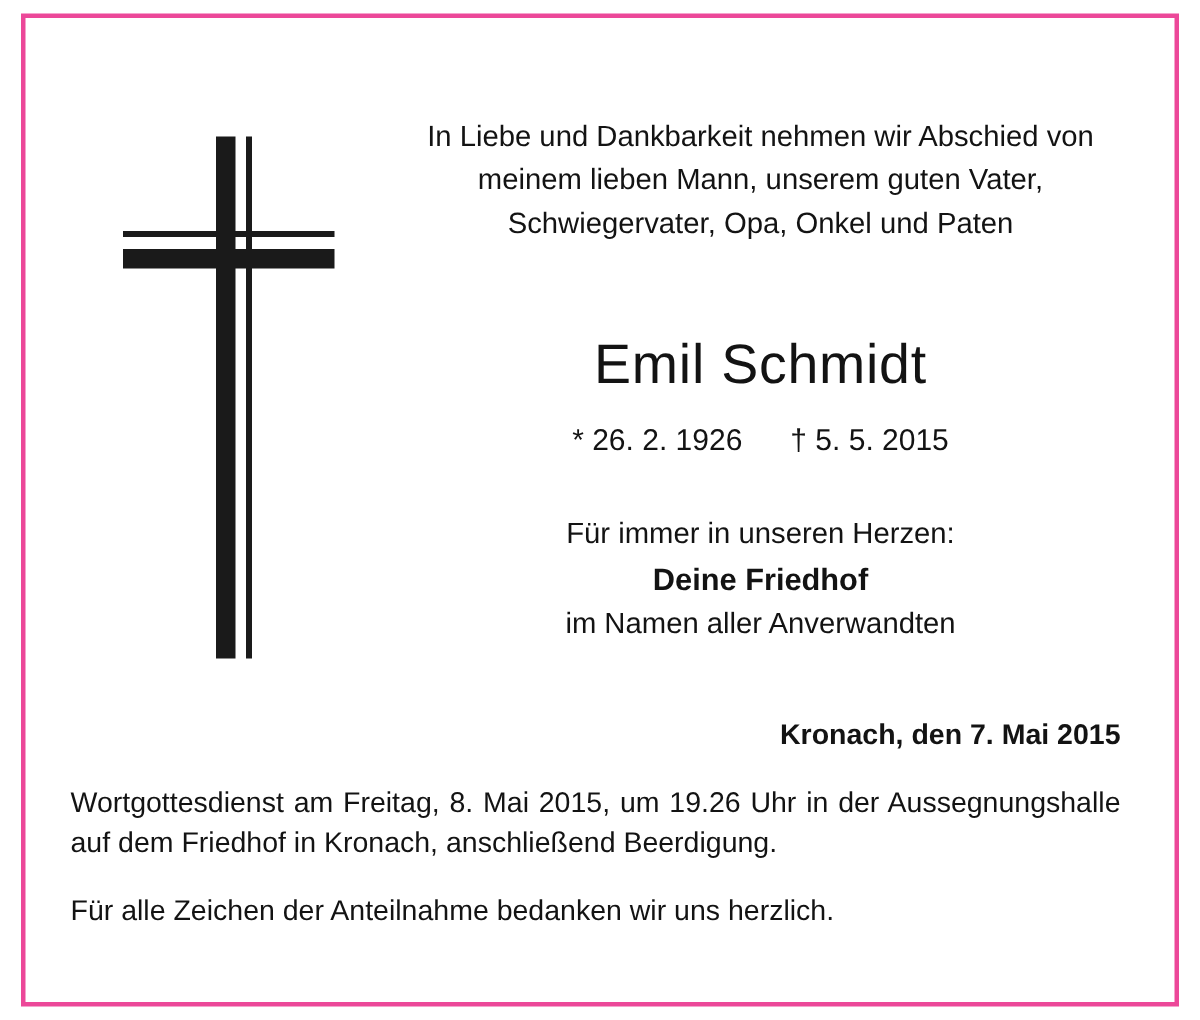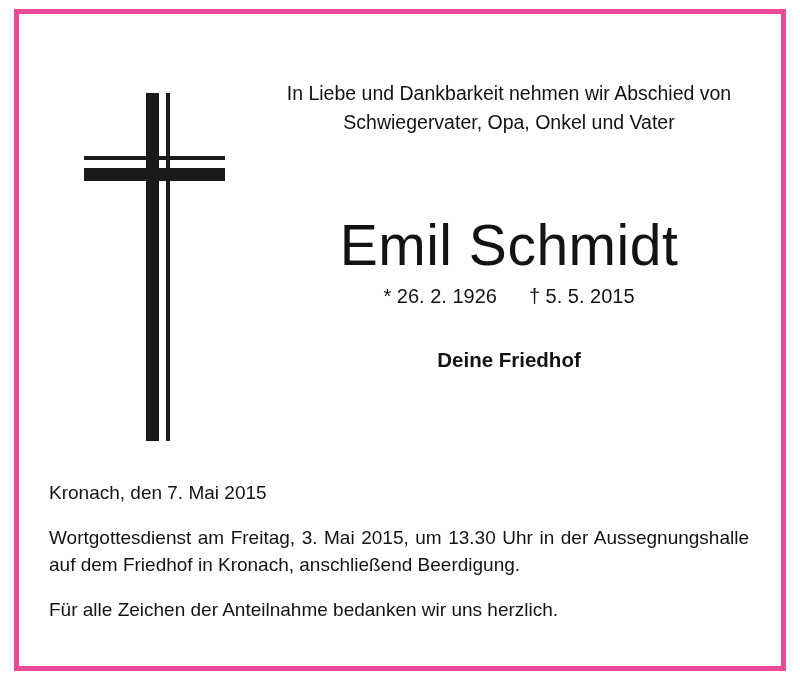--- a/index.html
+++ b/index.html
@@ -15,21 +15,21 @@
     overflow: hidden;
   }
 
   .obituary {
     position: absolute;
     left: 14px;
     top: 9px;
     width: 772px;
     height: 662px;
     box-sizing: border-box;
-    border: 5px solid #ec4899;
+    border: 3px solid #ec4899;
     background: #ffffff;
   }
 
   .inner {
     position: relative;
     width: 100%;
     height: 100%;
     box-sizing: border-box;
   }
 
@@ -86,21 +86,21 @@
     color: #131313;
   }
   .intro div { white-space: nowrap; }
 
   .name {
     position: absolute;
     left: 225px;
     top: 205px;
     width: 530px;
     text-align: center;
-    font-size: 57px;
+    font-size: 37px;
     line-height: 52px;
     letter-spacing: 0.5px;
     color: #131313;
   }
 
   .dates {
     position: absolute;
     left: 225px;
     top: 268px;
     width: 530px;
@@ -131,22 +131,23 @@
   .bottom {
     position: absolute;
     left: 30px;
     top: 465px;
     width: 700px;
     font-size: 19px;
     line-height: 27px;
     color: #131313;
   }
   .bottom .place {
-    font-weight: normal;
+    font-weight: bold;
     margin-bottom: 18px;
+    text-align: right;
   }
   .bottom .service {
     text-align: justify;
     margin-bottom: 18px;
   }
   .bottom .thanks {
     margin-bottom: 16px;
   }
 </style>
 </head>
@@ -157,33 +158,36 @@
 
     <div class="cross-area">
       <div class="cross-h-thin"></div>
       <div class="cross-h-thick"></div>
       <div class="cross-v-thick"></div>
       <div class="cross-v-thin"></div>
     </div>
 
     <div class="intro">
       <div>In Liebe und Dankbarkeit nehmen wir Abschied von</div>
-      <div>Schwiegervater, Opa, Onkel und Vater</div>
+      <div>meinem lieben Mann, unserem guten Vater,</div>
+      <div>Schwiegervater, Opa, Onkel und Paten</div>
     </div>
 
     <div class="name">Emil Schmidt</div>
 
     <div class="dates">
       <span class="birth">* 26. 2. 1926</span><span class="death">† 5. 5. 2015</span>
     </div>
 
     <div class="closing">
+      <div>Für immer in unseren Herzen:</div>
       <div class="family">Deine Friedhof</div>
+      <div>im Namen aller Anverwandten</div>
     </div>
 
     <div class="bottom">
       <div class="place">Kronach, den 7. Mai 2015</div>
-      <div class="service">Wortgottesdienst am Freitag, 3. Mai 2015, um 13.30 Uhr in der Aussegnungshalle auf dem Friedhof in Kronach, anschließend Beerdigung.</div>
+      <div class="service">Wortgottesdienst am Freitag, 8. Mai 2015, um 19.26 Uhr in der Aussegnungshalle auf dem Friedhof in Kronach, anschließend Beerdigung.</div>
       <div class="thanks">Für alle Zeichen der Anteilnahme bedanken wir uns herzlich.</div>
     </div>
 
   </div>
 </div>
 
 </body></html>

